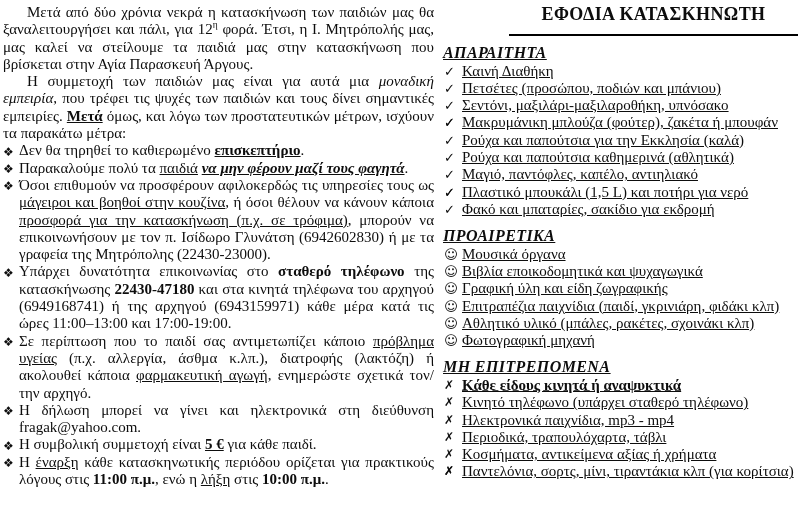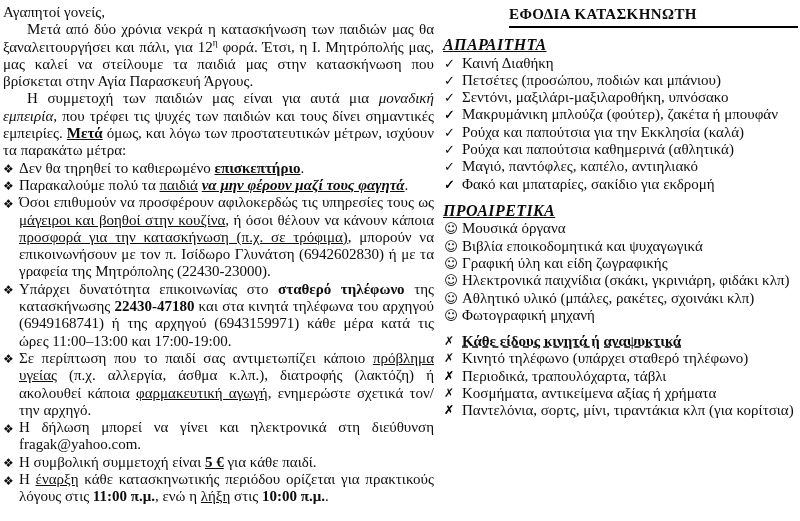--- a/index.html
+++ b/index.html
@@ -25,27 +25,27 @@
     font-size:12px;
   }
 
   
   .col-right {
     flex:1 1 auto;
     font-size:15px; line-height:17.3px;
   }
   .r-title {
     margin-left:66px; width:289px;
-    text-align:left;
-    font-weight:bold; font-size:15px; line-height:21px;
+    text-align:center;
+    font-weight:bold; font-size:18px; line-height:21px;
     border-bottom:2px solid #000;
-    padding-bottom:1px;
+    padding-bottom:9px;
     letter-spacing:0.4px;
   }
-  .section { margin-top:9px; }
+  .section { margin-top:9px;text-decoration:underline; }
   .section:first-of-type { margin-top:8px; }
   .section-heading {
     font-weight:bold; font-style:italic;
     text-decoration:underline;
     font-size:16px; line-height:17.5px;
     letter-spacing:0.4px;
     margin-bottom:1px;
   }
   .item { position:relative; padding-left:19px; white-space:nowrap; }
   .item > .marker {
@@ -61,21 +61,20 @@
   .i { font-style:italic; }
   .u { text-decoration:underline; }
   .du { text-decoration:underline; text-decoration-style:dashed; }
   sup { font-size:9.5px; line-height:0; vertical-align:super; }
 </style>
 </head>
 <body>
 
 <div class="page">
   <div class="col-left">
-      <div class="para"><span>Αγαπητοί γονείς,</span></div>
       <div class="para ind"><span>Μετά από δύο χρόνια νεκρά η κατασκήνωση των παιδιών μας θα ξαναλειτουργήσει και πάλι, για 12</span><sup>η</sup><span> φορά. Έτσι, η Ι. Μητρόπολής μας, μας καλεί να στείλουμε τα παιδιά μας στην κατασκήνωση που βρίσκεται στην Αγία Παρασκευή Άργους.</span></div>
       <div class="para ind"><span>Η συμμετοχή των παιδιών μας είναι για αυτά μια </span><span class="i">μοναδική εμπειρία</span><span>, που τρέφει τις ψυχές των παιδιών και τους δίνει σημαντικές εμπειρίες. </span><span class="b u">Μετά</span><span> όμως, και λόγω των προστατευτικών μέτρων, ισχύουν τα παρακάτω μέτρα:</span></div>
       <div class="bullet"><span class="marker">❖</span><span>Δεν θα τηρηθεί το καθιερωμένο </span><span class="b u">επισκεπτήριο</span><span>.</span></div>
       <div class="bullet"><span class="marker">❖</span><span>Παρακαλούμε πολύ τα </span><span class="u">παιδιά</span><span> </span><span class="b i u">να μην φέρουν μαζί τους φαγητά</span><span>.</span></div>
       <div class="bullet"><span class="marker">❖</span><span>Όσοι επιθυμούν να προσφέρουν αφιλοκερδώς τις υπηρεσίες τους ως </span><span class="u">μάγειροι και βοηθοί στην κουζίνα</span><span>, ή όσοι θέλουν να κάνουν κάποια </span><span class="u">προσφορά για την κατασκήνωση (π.χ. σε τρόφιμα)</span><span>, μπορούν να επικοινωνήσουν με τον π. Ισίδωρο Γλυνάτση (6942602830) ή με τα γραφεία της Μητρόπολης (22430-23000).</span></div>
       <div class="bullet"><span class="marker">❖</span><span>Υπάρχει δυνατότητα επικοινωνίας στο </span><span class="b">σταθερό τηλέφωνο</span><span> της κατασκήνωσης </span><span class="b">22430-47180</span><span> και στα κινητά τηλέφωνα του αρχηγού (6949168741) ή της αρχηγού (6943159971) κάθε μέρα κατά τις ώρες 11:00–13:00 και 17:00-19:00.</span></div>
       <div class="bullet"><span class="marker">❖</span><span>Σε περίπτωση που το παιδί σας αντιμετωπίζει κάποιο </span><span class="u">πρόβλημα υγείας</span><span> (π.χ. αλλεργία, άσθμα κ.λπ.), διατροφής (λακτόζη) ή ακολουθεί κάποια </span><span class="u">φαρμακευτική αγωγή</span><span>, ενημερώστε σχετικά τον/την αρχηγό.</span></div>
       <div class="bullet"><span class="marker">❖</span><span>Η δήλωση μπορεί να γίνει και ηλεκτρονικά στη διεύθυνση fragak@yahoo.com.</span></div>
       <div class="bullet"><span class="marker">❖</span><span>Η συμβολική συμμετοχή είναι </span><span class="b u">5 €</span><span> για κάθε παιδί.</span></div>
       <div class="bullet"><span class="marker">❖</span><span>Η </span><span class="u">έναρξη</span><span> κάθε κατασκηνωτικής περιόδου ορίζεται για πρακτικούς λόγους στις </span><span class="b">11:00 π.μ.</span><span>, ενώ η </span><span class="u">λήξη</span><span> στις </span><span class="b">10:00 π.μ.</span><span>.</span></div>
@@ -87,36 +86,37 @@
           <div class="section-heading">ΑΠΑΡΑΙΤΗΤΑ</div>
           <div class="item"><span class="marker marker-check">✓</span><span><span>Καινή Διαθήκη</span></span></div>
           <div class="item"><span class="marker marker-check">✓</span><span><span>Πετσέτες (προσώπου, ποδιών και μπάνιου)</span></span></div>
           <div class="item"><span class="marker marker-check">✓</span><span><span>Σεντόνι, μαξιλάρι-μαξιλαροθήκη, υπνόσακο</span></span></div>
           <div class="item"><span class="marker marker-check">✓</span></div>
           <div class="item"><span class="marker marker-check">✓</span><span><span>Μακρυμάνικη μπλούζα (φούτερ), ζακέτα ή μπουφάν</span></span></div>
           <div class="item"><span class="marker marker-check">✓</span><span><span>Ρούχα και παπούτσια για την Εκκλησία (καλά)</span></span></div>
           <div class="item"><span class="marker marker-check">✓</span><span><span>Ρούχα και παπούτσια καθημερινά (αθλητικά)</span></span></div>
           <div class="item"><span class="marker marker-check">✓</span><span><span>Μαγιό, παντόφλες, καπέλο, αντιηλιακό</span></span></div>
           <div class="item"><span class="marker marker-check">✓</span></div>
-          <div class="item"><span class="marker marker-check">✓</span></div>
+          <div class="item"><span class="marker marker-check">✓</span><span><span>Πλαστικό μπουκάλι (1,5 L) και ποτήρι για νερό</span></span></div>
           <div class="item"><span class="marker marker-check">✓</span><span><span>Φακό και μπαταρίες, σακίδιο για εκδρομή</span></span></div>
         </div>
         <div class="section">
           <div class="section-heading">ΠΡΟΑΙΡΕΤΙΚΑ</div>
           <div class="item"><span class="marker marker-smiley">☺</span><span><span>Μουσικά όργανα</span></span></div>
           <div class="item"><span class="marker marker-smiley">☺</span><span><span>Βιβλία εποικοδομητικά και ψυχαγωγικά</span></span></div>
           <div class="item"><span class="marker marker-smiley">☺</span><span><span>Γραφική ύλη και είδη ζωγραφικής</span></span></div>
-          <div class="item"><span class="marker marker-smiley">☺</span><span><span>Ηλεκτρονικά παιχνίδια (σκάκι, γκρινιάρη, φιδάκι κλπ)</span></span></div>
+          <div class="item"><span class="marker marker-smiley">☺</span><span><span>Επιτραπέζια παιχνίδια (παιδί, γκρινιάρη, φιδάκι κλπ)</span></span></div>
           <div class="item"><span class="marker marker-smiley">☺</span><span><span>Αθλητικό υλικό (μπάλες, ρακέτες, σχοινάκι κλπ)</span></span></div>
           <div class="item"><span class="marker marker-smiley">☺</span><span><span>Φωτογραφική μηχανή</span></span></div>
         </div>
         <div class="section">
+          <div class="section-heading">ΜΗ ΕΠΙΤΡΕΠΟΜΕΝΑ</div>
           <div class="item"><span class="marker marker-cross">✗</span><span><span class="b du">Κάθε είδους κινητά ή αναψυκτικά</span></span></div>
           <div class="item"><span class="marker marker-cross">✗</span><span><span>Κινητό τηλέφωνο (υπάρχει σταθερό τηλέφωνο)</span></span></div>
-          <div class="item"><span class="marker marker-cross">✗</span></div>
+          <div class="item"><span class="marker marker-cross">✗</span><span><span>Ηλεκτρονικά παιχνίδια, mp3 - mp4</span></span></div>
           <div class="item"><span class="marker marker-cross">✗</span><span><span>Περιοδικά, τραπουλόχαρτα, τάβλι</span></span></div>
           <div class="item"><span class="marker marker-cross">✗</span><span><span>Κοσμήματα, αντικείμενα αξίας ή χρήματα</span></span></div>
           <div class="item"><span class="marker marker-cross">✗</span></div>
           <div class="item"><span class="marker marker-cross">✗</span><span><span>Παντελόνια, σορτς, μίνι, τιραντάκια κλπ (για κορίτσια)</span></span></div>
         </div>
       </div>
   </div>
 </div>
 
 </body></html>

